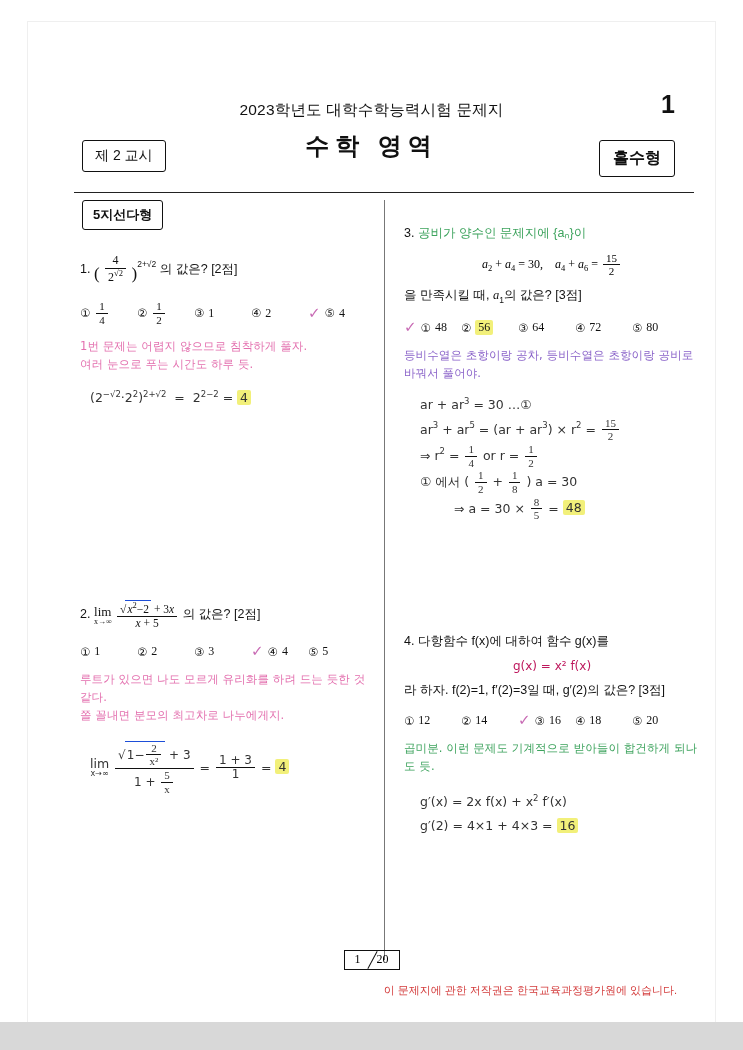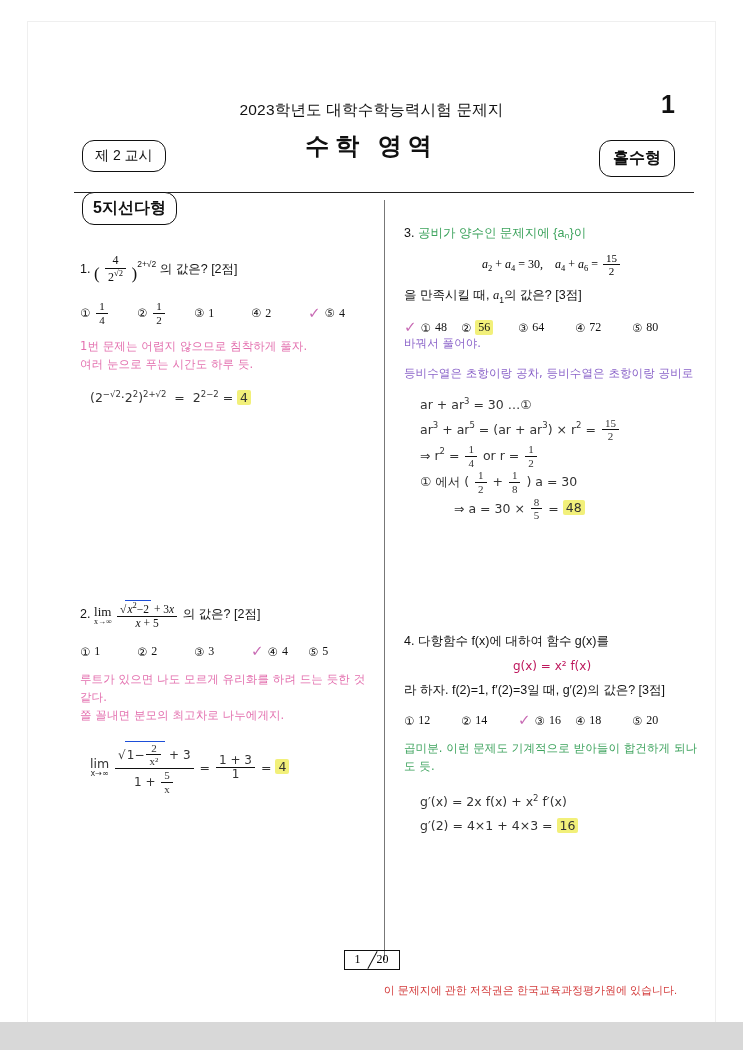--- a/index.html
+++ b/index.html
@@ -51,21 +51,21 @@
     top: 108px;
     text-align: center;
     font-size: 24px;
     font-weight: bold;
     letter-spacing: 6px;
     color: #111;
   }
   .box-label {
     position: absolute;
     border: 1.4px solid #111;
-    border-radius: 12px;
+    border-radius: 3px;
     font-size: 13.5px;
     padding: 6px 12px;
     background: #fff;
     color: #111;
     white-space: nowrap;
   }
   #period-box { left: 54px; top: 118px; font-size: 14px; }
   #formtype-box { right: 40px; top: 118px; font-size: 16px; font-weight: bold; padding: 7px 13px; }
 
   .rule {
@@ -78,22 +78,22 @@
   .vrule {
     position: absolute;
     left: 356px;
     top: 178px;
     height: 760px;
     border-left: 1px solid #777;
   }
 
   #choice-type-box {
     left: 54px;
-    top: 170px;
-    font-size: 16px;
+    top: 178px;
+    font-size: 13px;
     padding: 5px 10px;
     font-weight: bold;
   }
 
   
   .col {
     position: absolute;
     width: 296px;
     top: 196px;
   }
@@ -351,22 +351,22 @@
             </div>
           <div class="ch">
               <span class="circnum">④</span>
               <span>72</span>
             </div>
           <div class="ch">
               <span class="circnum">⑤</span>
               <span>80</span>
             </div>
         </div>
+        <div class="hand hand-purple" style="margin-top:12px;">등비수열은 초항이랑 공차, 등비수열은 초항이랑 공비로</div>
         <div class="hand hand-purple">바꿔서 풀어야.</div>
-        <div class="hand hand-purple" style="margin-top:12px;">등비수열은 초항이랑 공차, 등비수열은 초항이랑 공비로</div>
 
         <div class="work" style="margin-top:10px; margin-left:16px;">
           <div>ar + ar<span class="sup">3</span> = 30 …①</div>
           <div>ar<span class="sup">3</span> + ar<span class="sup">5</span> = (ar + ar<span class="sup">3</span>) × r<span class="sup">2</span> = <span class="frac"><span class="num">15</span><span class="den">2</span></span></div>
           <div>⇒ r<span class="sup">2</span> = <span class="frac"><span class="num">1</span><span class="den">4</span></span> or r = <span class="frac"><span class="num">1</span><span class="den">2</span></span></div>
           <div>① 에서 ( <span class="frac"><span class="num">1</span><span class="den">2</span></span> + <span class="frac"><span class="num">1</span><span class="den">8</span></span> ) a = 30</div>
           <div style="margin-left:34px;">⇒ a = 30 × <span class="frac"><span class="num">8</span><span class="den">5</span></span> = <span class="hl">48</span></div>
         </div>
       </div>
 

